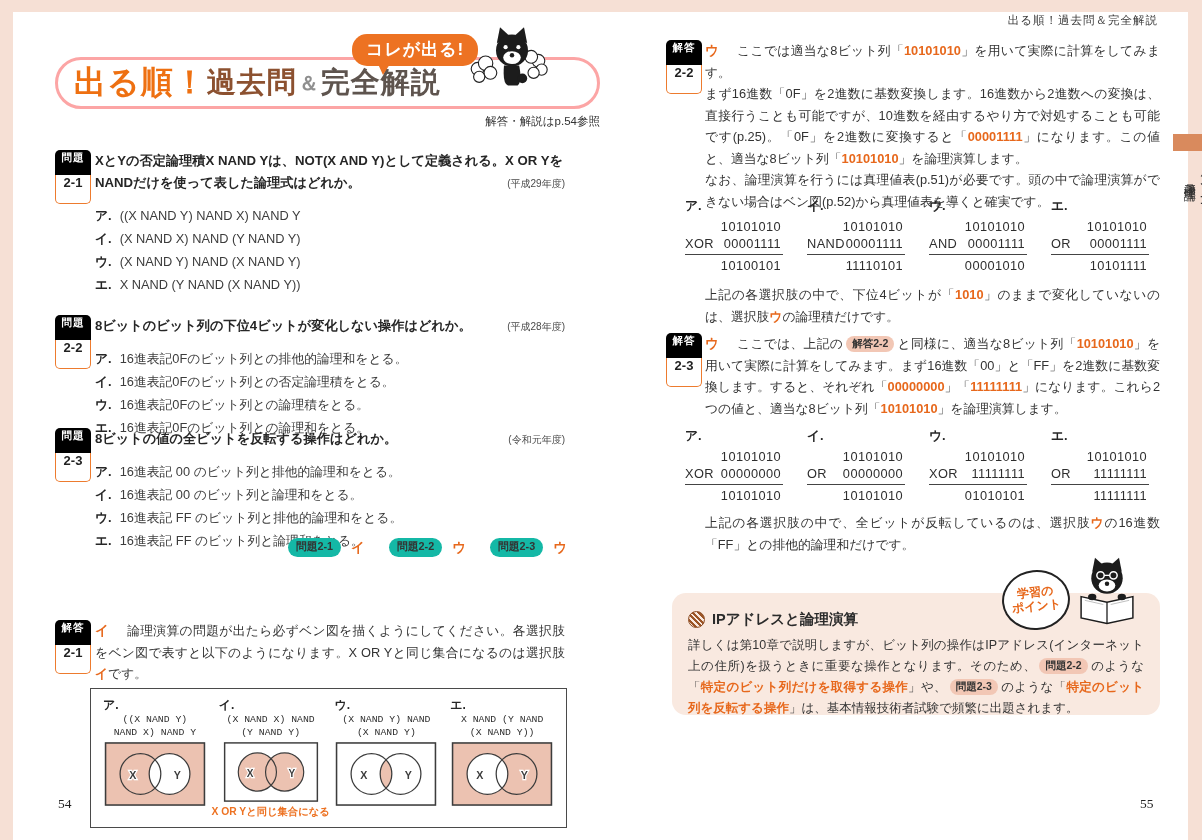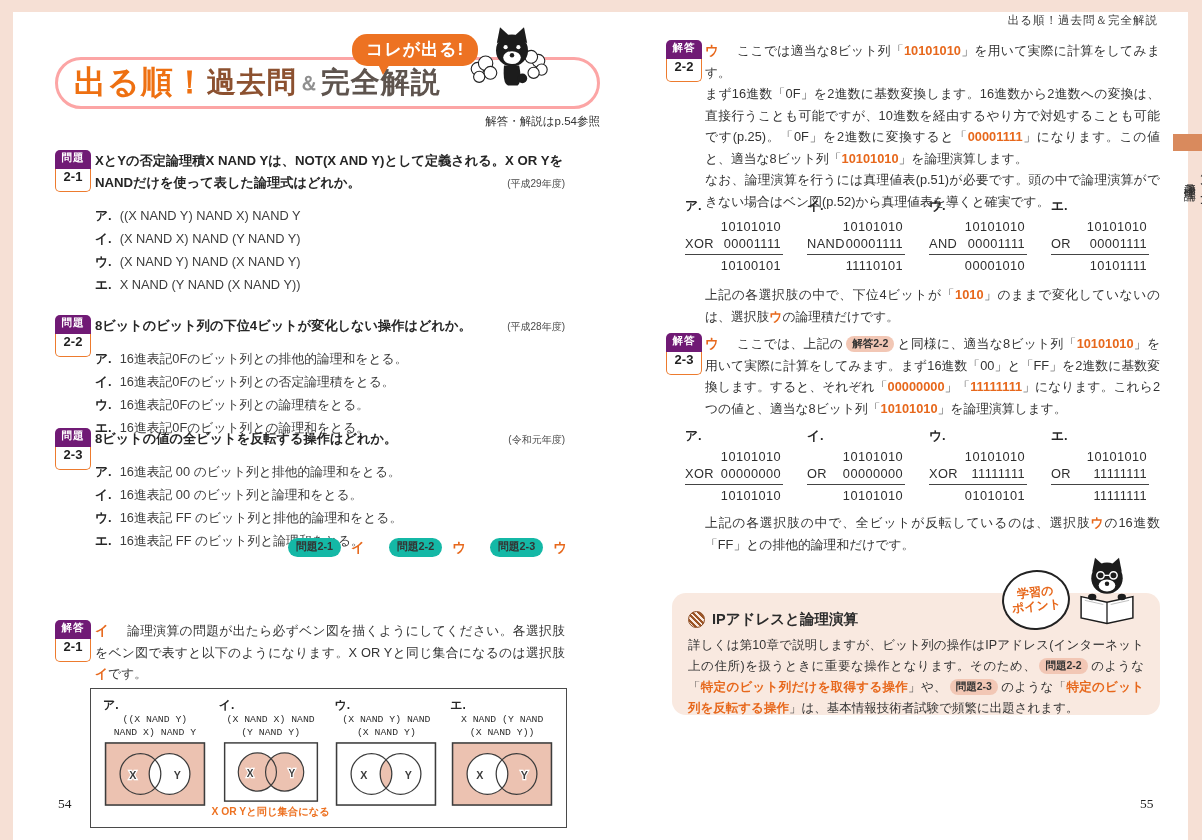--- a/index.html
+++ b/index.html
@@ -28,24 +28,24 @@
   .banner .t-gray{font-size:29px;font-weight:800;color:#5e544e;letter-spacing:1px;}
   .bubble{position:absolute;left:352px;top:34px;background:#ed7222;color:#fff;font-weight:800;
           font-size:17px;padding:4px 14px 5px;border-radius:15px;letter-spacing:1px;z-index:2;}
   .bubble::after{content:"";position:absolute;left:26px;bottom:-9px;width:0;height:0;
                  border-left:5px solid transparent;border-right:7px solid transparent;border-top:11px solid #ed7222;}
   .banner-dog{position:absolute;left:468px;top:22px;width:80px;height:76px;z-index:2;}
   .ref-note{position:absolute;left:55px;top:114px;width:545px;text-align:right;font-size:11.5px;color:#333;}
 
   
   .qa-badge{position:absolute;left:0;top:0;width:36px;text-align:center;}
-  .qa-badge .top{background:#701a75;color:#fff;font-size:10.5px;font-weight:700;
-                 border-radius:5px 5px 0 0;padding:1px 0 4px;letter-spacing:1px;}
+  .qa-badge .top{background:#000000;color:#fff;font-size:10.5px;font-weight:700;
+                 border-radius:5px 5px 0 0;padding:1px 0 10px;letter-spacing:1px;}
   .qa-badge .num{background:#fff;border:1.6px solid #ed7b2e;border-top:none;border-radius:0 0 5px 5px;
-                 font-size:13px;font-weight:700;color:#222;padding:0 0 7px;}
+                 font-size:13px;font-weight:700;color:#222;padding:0 0 13px;}
 
   
   .q-block{position:absolute;left:55px;width:512px;margin-top:12px;}
   .q-text{margin-left:40px;width:468px;font-size:13.2px;font-weight:700;color:#262626;line-height:22px;text-align:justify;}
   .q-year{position:absolute;right:2px;font-size:10px;font-weight:400;color:#4a4a4a;}
   .q-year.line1{top:5px;}
   .q-year.line2{top:27px;}
   .opt-list{margin:10px 0 0 40px;}
   .opt-row{font-size:12.8px;color:#3c3c3c;line-height:23px;}
   .opt-key{font-weight:700;color:#262626;margin-right:8px;}

